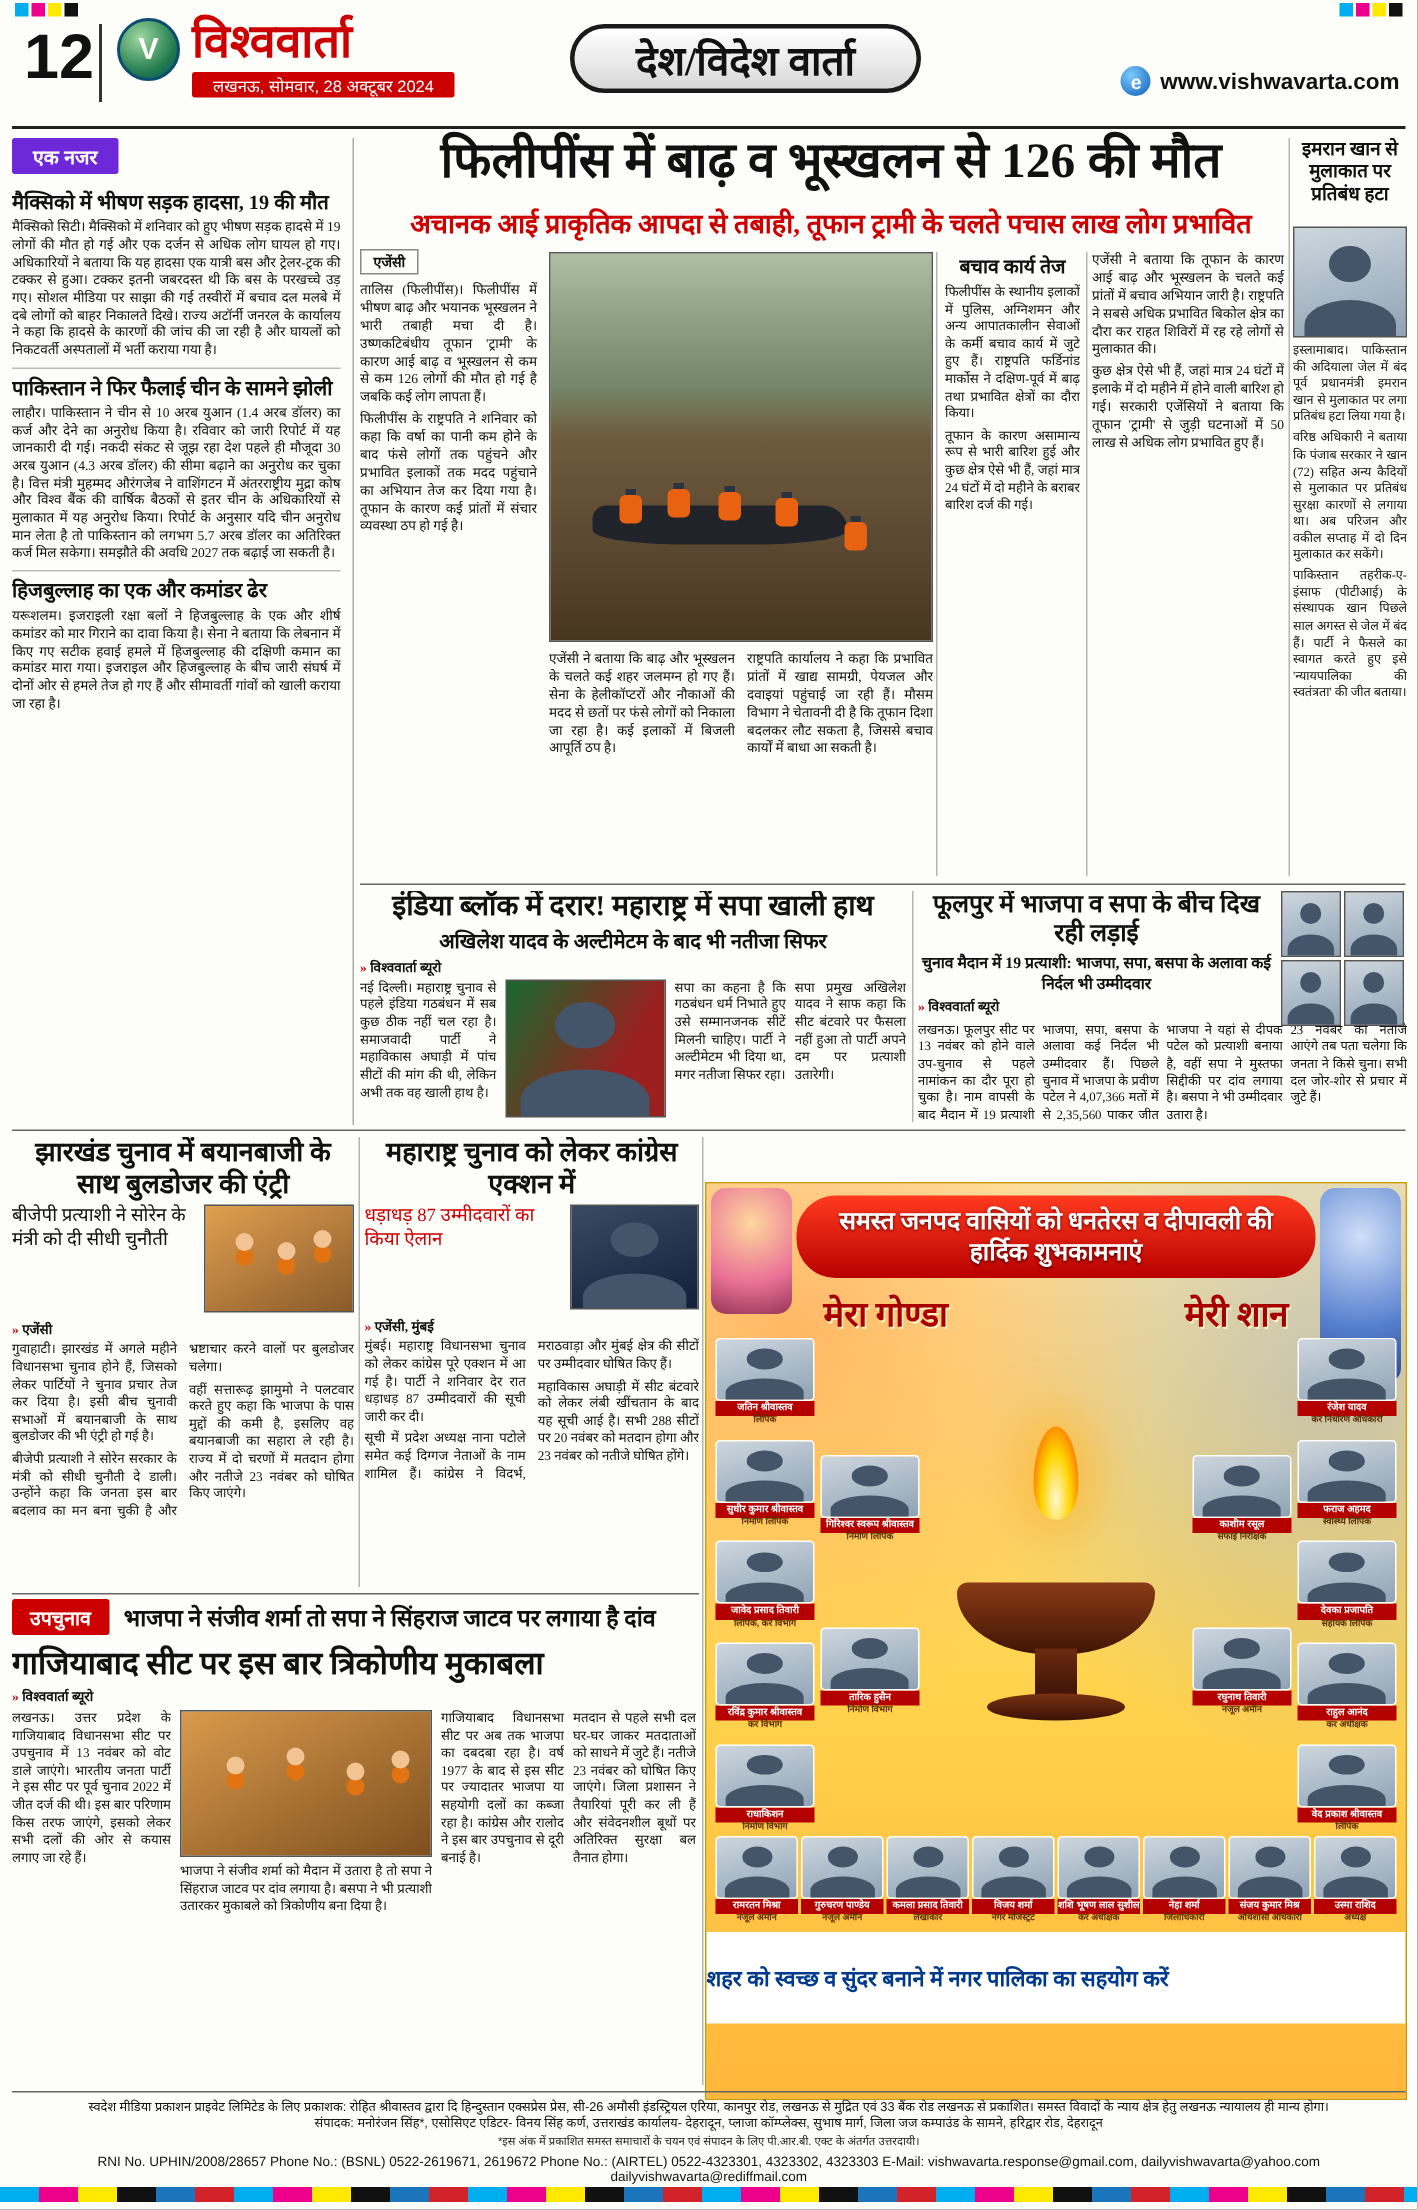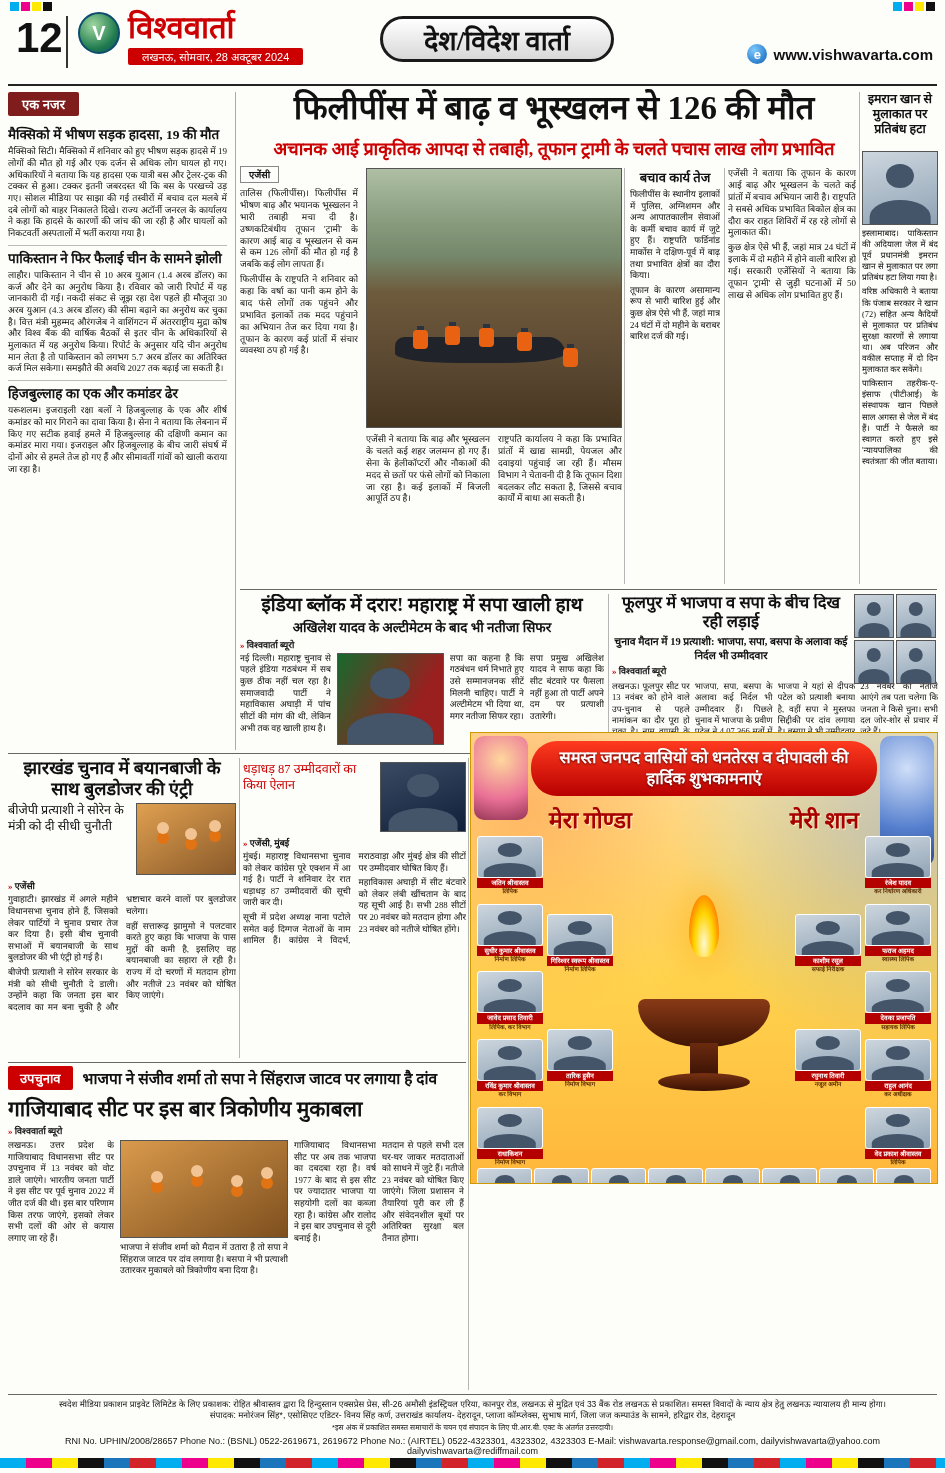--- a/index.html
+++ b/index.html
@@ -33,21 +33,21 @@
 
 
 .bt{font-size:9px;line-height:1.32;text-align:justify;overflow:hidden}
 .bt p+p{margin-top:3px}
 .sh{font-weight:bold;text-align:center;line-height:1.15}
 .byl{font-size:9px;font-weight:bold;margin:2px 0}
 .byl::before{content:"» ";color:#c00}
 
 
 .eknajar{left:8px;top:92px;width:228px;height:658px;padding-right:8px;border-right:1px solid #aaa;overflow:hidden}
-.red-tab{display:inline-block;background:#7f1d1d;color:#fff;font:bold 13px "Liberation Sans",sans-serif;padding:3px 14px;border-radius:2px;margin-bottom:4px}
+.red-tab{display:inline-block;background:#6d28d9;color:#fff;font:bold 13px "Liberation Sans",sans-serif;padding:3px 14px;border-radius:2px;margin-bottom:4px}
 .brief{border-top:1px solid #bbb;padding-top:5px;margin-top:5px}
 .brief:first-of-type{border-top:none;margin-top:2px}
 .brief h3{font-size:13.5px;line-height:1.2;margin-bottom:3px}
 .brief p{font-size:9px;line-height:1.3;text-align:justify}
 
 
 .lead-hl{left:240px;top:90px;width:628px;font-size:33px}
 .lead-sub{left:240px;top:136px;width:628px;font-size:18px;color:#c00;font-weight:bold;text-align:center}
 .agency-chip{left:240px;top:166px;border:1px solid #888;padding:1px 8px;font-size:9.5px;font-weight:bold}
 .colA{left:240px;top:188px;width:118px;height:396px}
@@ -100,21 +100,21 @@
 
 .bypoll{left:8px;top:1066px;width:458px;height:324px;overflow:hidden}
 .kick-row{display:flex;align-items:center;gap:10px}
 .kick{background:#c00;color:#fff;font:bold 13px "Liberation Sans",sans-serif;padding:3px 12px;border-radius:2px}
 .strap{font-size:15.5px;font-weight:bold}
 .bypoll h2{font-size:21px;text-align:left;margin-top:4px}
 .bp-body{display:flex;gap:6px;margin-top:3px}
 .bp-body .bt{font-size:8.8px}
 
 
-.ad{left:470px;top:732px;width:468px;height:452px;border:1px solid #c90;overflow:hidden;
+.ad{left:470px;top:788px;width:468px;height:612px;border:1px solid #c90;overflow:hidden;
  background:radial-gradient(circle at 12% 16%,rgba(255,140,60,.5),transparent 38%),
  radial-gradient(circle at 90% 22%,rgba(90,140,255,.35),transparent 40%),
  linear-gradient(180deg,#ffeaa9,#ffd34d 55%,#ffb63b)}
 .deity{position:absolute;border-radius:10px;opacity:.92}
 .deity-l{left:3px;top:3px;width:54px;height:84px;background:radial-gradient(circle at 50% 28%,#ffd9a0,#e86a9a 60%,#8d2a56)}
 .deity-r{right:3px;top:3px;width:54px;height:130px;background:radial-gradient(circle at 50% 25%,#cfe0ff,#4a78d0 60%,#24408a)}
 .ad-banner{position:relative;z-index:2;margin:8px 60px 4px;background:linear-gradient(180deg,#ff3b1f,#b80000);
  border-radius:26px;color:#fff;font-weight:bold;font-size:16.5px;text-align:center;padding:6px 18px;line-height:1.3;text-shadow:0 1px 2px #5a0000}
 .slogans{display:flex;justify-content:space-between;padding:3px 78px 1px;font-size:23px;font-weight:bold;color:#a80000;text-shadow:1px 1px 0 #fff3c4}
 .ad-main{display:flex;justify-content:space-between;padding:0 6px;height:330px}
@@ -305,20 +305,21 @@
     </div>
     <div class="byl">एजेंसी</div>
     <div class="jhk-body">
         <p style="margin-bottom:3px">गुवाहाटी। झारखंड में अगले महीने विधानसभा चुनाव होने हैं, जिसको लेकर पार्टियों ने चुनाव प्रचार तेज कर दिया है। इसी बीच चुनावी सभाओं में बयानबाजी के साथ बुलडोजर की भी एंट्री हो गई है।</p>
         <p style="margin-bottom:3px">बीजेपी प्रत्याशी ने सोरेन सरकार के मंत्री को सीधी चुनौती दे डाली। उन्होंने कहा कि जनता इस बार बदलाव का मन बना चुकी है और भ्रष्टाचार करने वालों पर बुलडोजर चलेगा।</p>
         <p style="margin-bottom:3px">वहीं सत्तारूढ़ झामुमो ने पलटवार करते हुए कहा कि भाजपा के पास मुद्दों की कमी है, इसलिए वह बयानबाजी का सहारा ले रही है। राज्य में दो चरणों में मतदान होगा और नतीजे 23 नवंबर को घोषित किए जाएंगे।</p>
       </div>
   </section>
 
   <section class="abs cong">
+    <h2 class="sh">महाराष्ट्र चुनाव को लेकर कांग्रेस एक्शन में</h2>
     <div class="jhk-row">
       <div class="sub">धड़ाधड़ 87 उम्मीदवारों का किया ऐलान</div>
       <div class="photo sil rahul"></div>
     </div>
     <div class="byl">एजेंसी, मुंबई</div>
     <div class="jhk-body">
         <p style="margin-bottom:3px">मुंबई। महाराष्ट्र विधानसभा चुनाव को लेकर कांग्रेस पूरे एक्शन में आ गई है। पार्टी ने शनिवार देर रात धड़ाधड़ 87 उम्मीदवारों की सूची जारी कर दी।</p>
         <p style="margin-bottom:3px">सूची में प्रदेश अध्यक्ष नाना पटोले समेत कई दिग्गज नेताओं के नाम शामिल हैं। कांग्रेस ने विदर्भ, मराठवाड़ा और मुंबई क्षेत्र की सीटों पर उम्मीदवार घोषित किए हैं।</p>
         <p style="margin-bottom:3px">महाविकास अघाड़ी में सीट बंटवारे को लेकर लंबी खींचतान के बाद यह सूची आई है। सभी 288 सीटों पर 20 नवंबर को मतदान होगा और 23 नवंबर को नतीजे घोषित होंगे।</p>
       </div>

